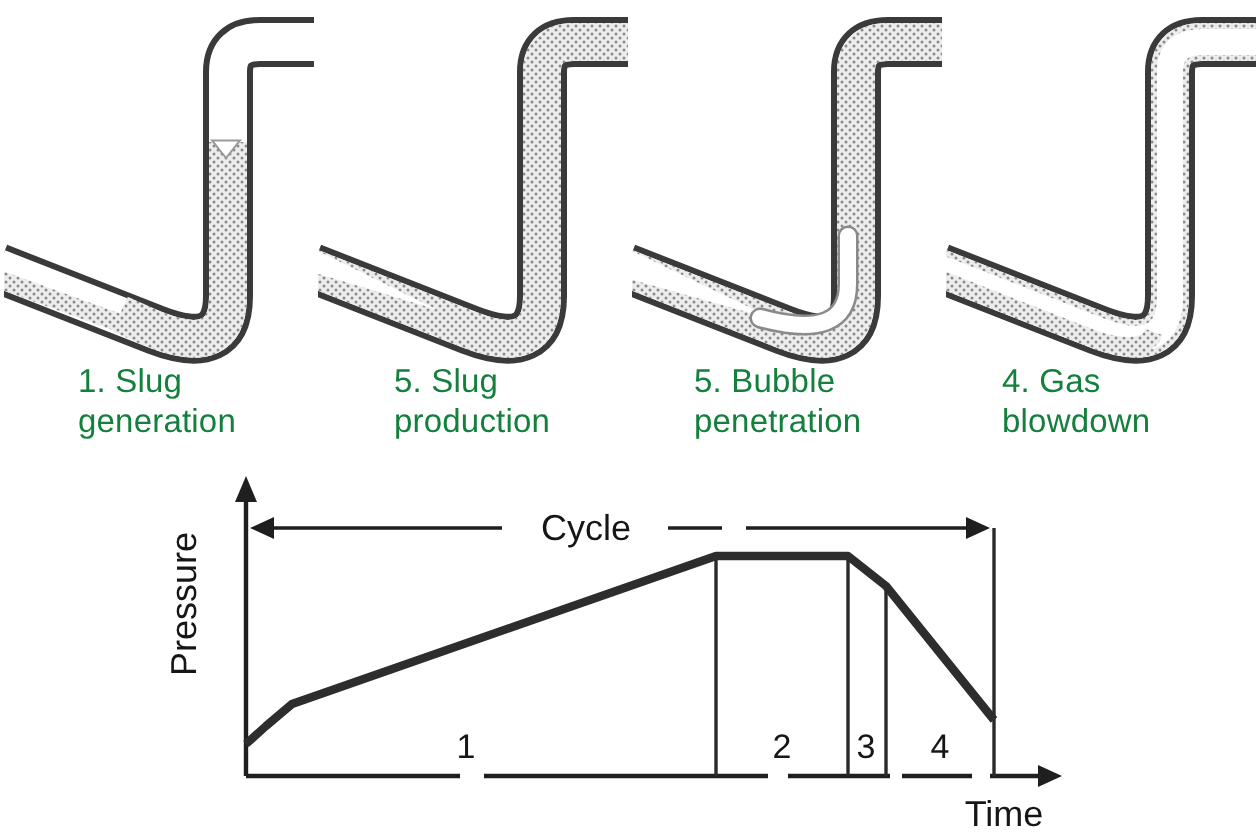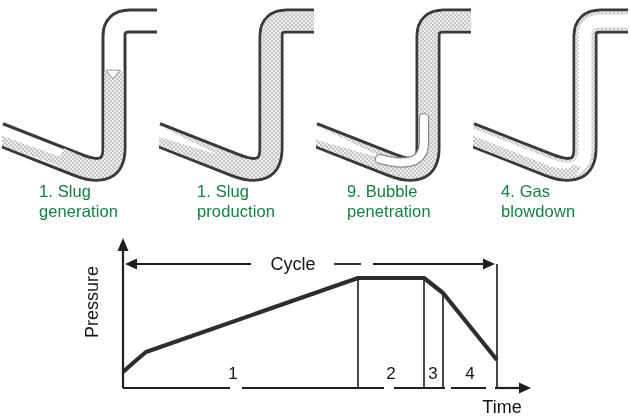--- a/index.html
+++ b/index.html
@@ -80,22 +80,22 @@
   <svg viewBox="0 0 155 185">
     <path class="po" d="M-3,134 L76,165 Q112,179 112,148 L112,36 Q112,21 128,21 L158,21"></path>
     <path class="pi" d="M-3,134 L76,165 Q112,179 112,148 L112,36 Q112,21 128,21 L158,21"></path>
     <path class="lq" d="M-3,134 L76,165 Q112,179 112,148 L112,36 Q112,21 128,21 L158,21"></path>
     <path d="M-3,134 L76,165 Q112,179 112,148 L112,36 Q112,21 128,21 L158,21" fill="none" stroke="#ffffff" stroke-width="13"></path>
     <path class="lq8" d="M-3,139.5 L76,170.5 Q100,177 104,166" stroke-width="8"></path>
   </svg>
 </div>
 
 <div class="plabel" id="plabel1">1. Slug generation</div>
-<div class="plabel" id="plabel2">1. Slug production</div>
-<div class="plabel" id="plabel3">9. Bubble penetration</div>
+<div class="plabel" id="plabel2">5. Slug production</div>
+<div class="plabel" id="plabel3">5. Bubble penetration</div>
 <div class="plabel" id="plabel4">4. Gas blowdown</div>
 
 <svg id="chart" viewBox="0 0 630 192">
 
   <line class="ax" x1="123" y1="160" x2="123" y2="16"></line>
   <polygon class="ah" points="123,10 117.5,23 128.5,23"></polygon>
   <g>
     <line class="ax" x1="123" y1="160" x2="230" y2="160"></line>
     <line class="ax" x1="242" y1="160" x2="384" y2="160"></line>
     <line class="ax" x1="394" y1="160" x2="445" y2="160"></line>

